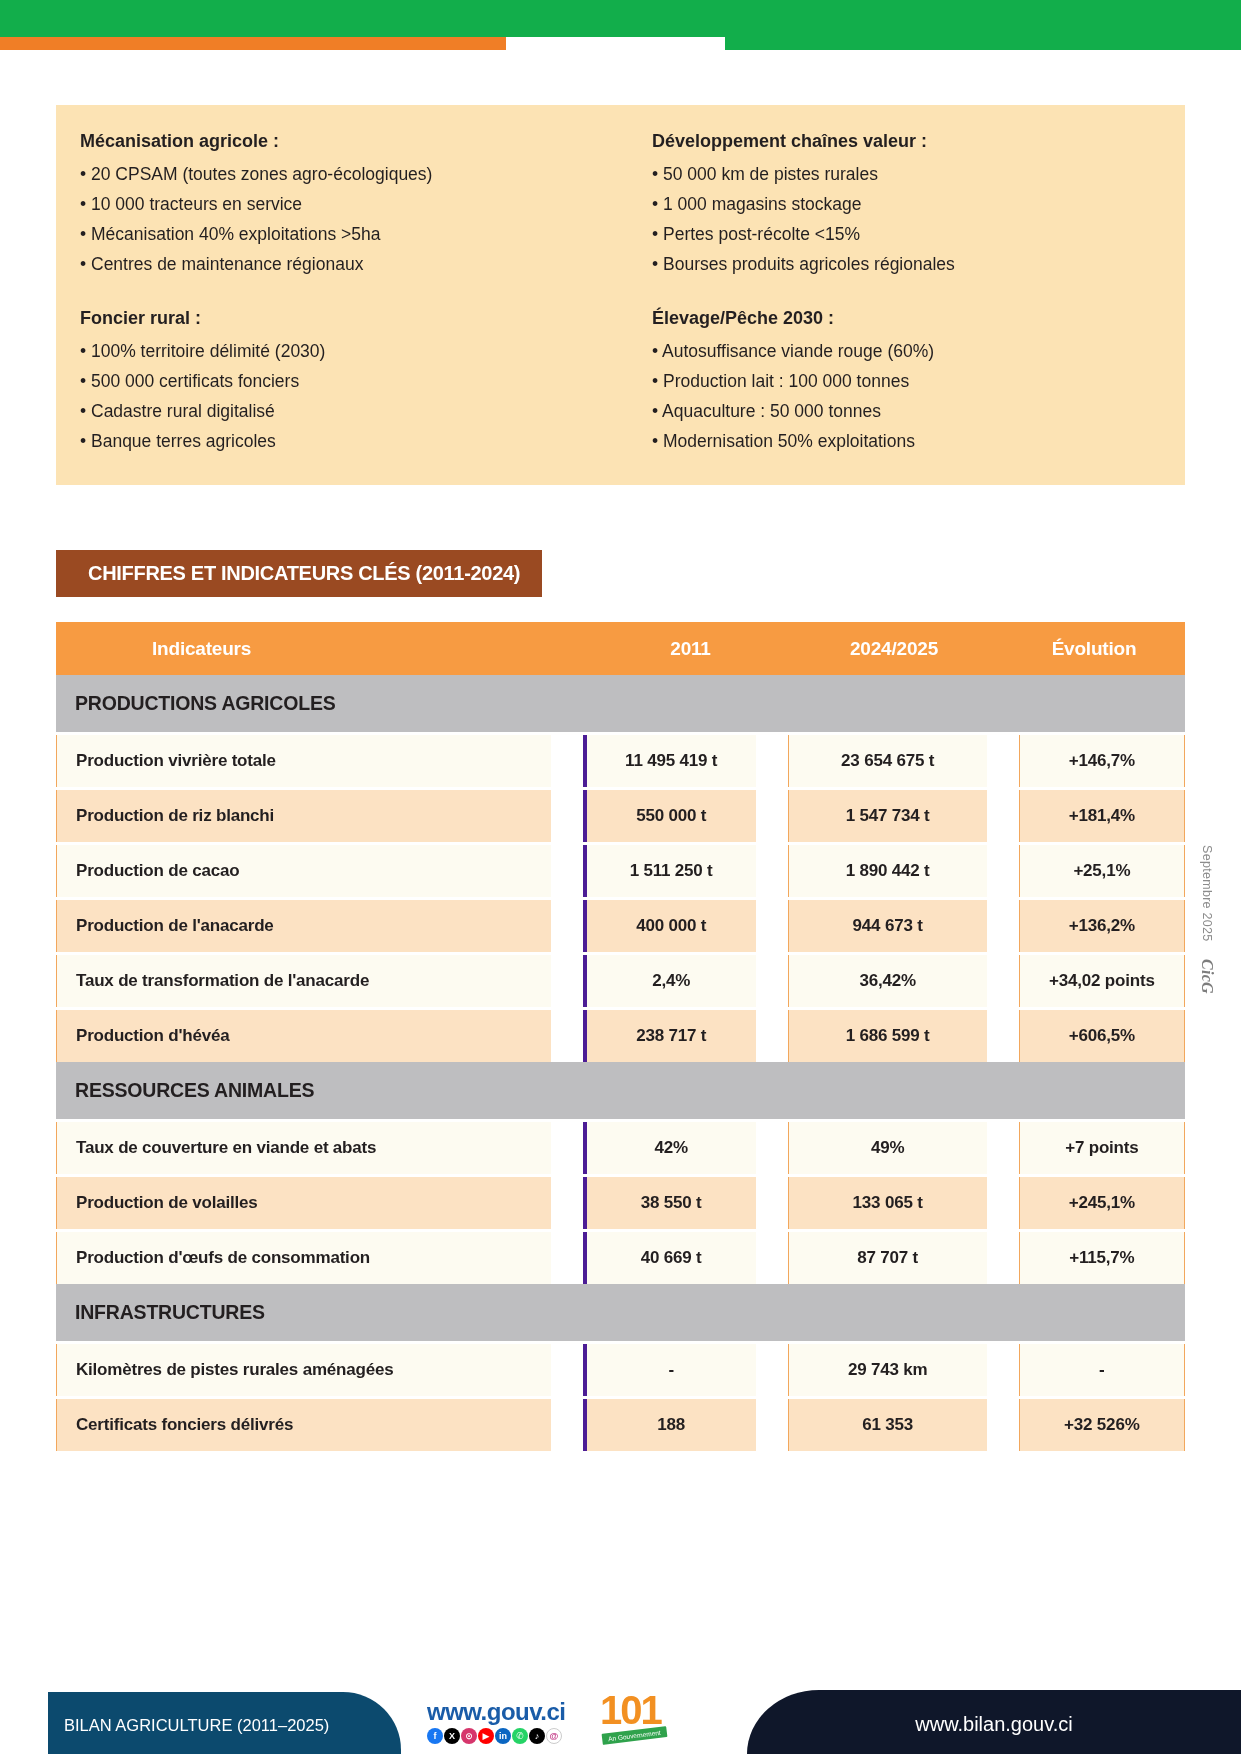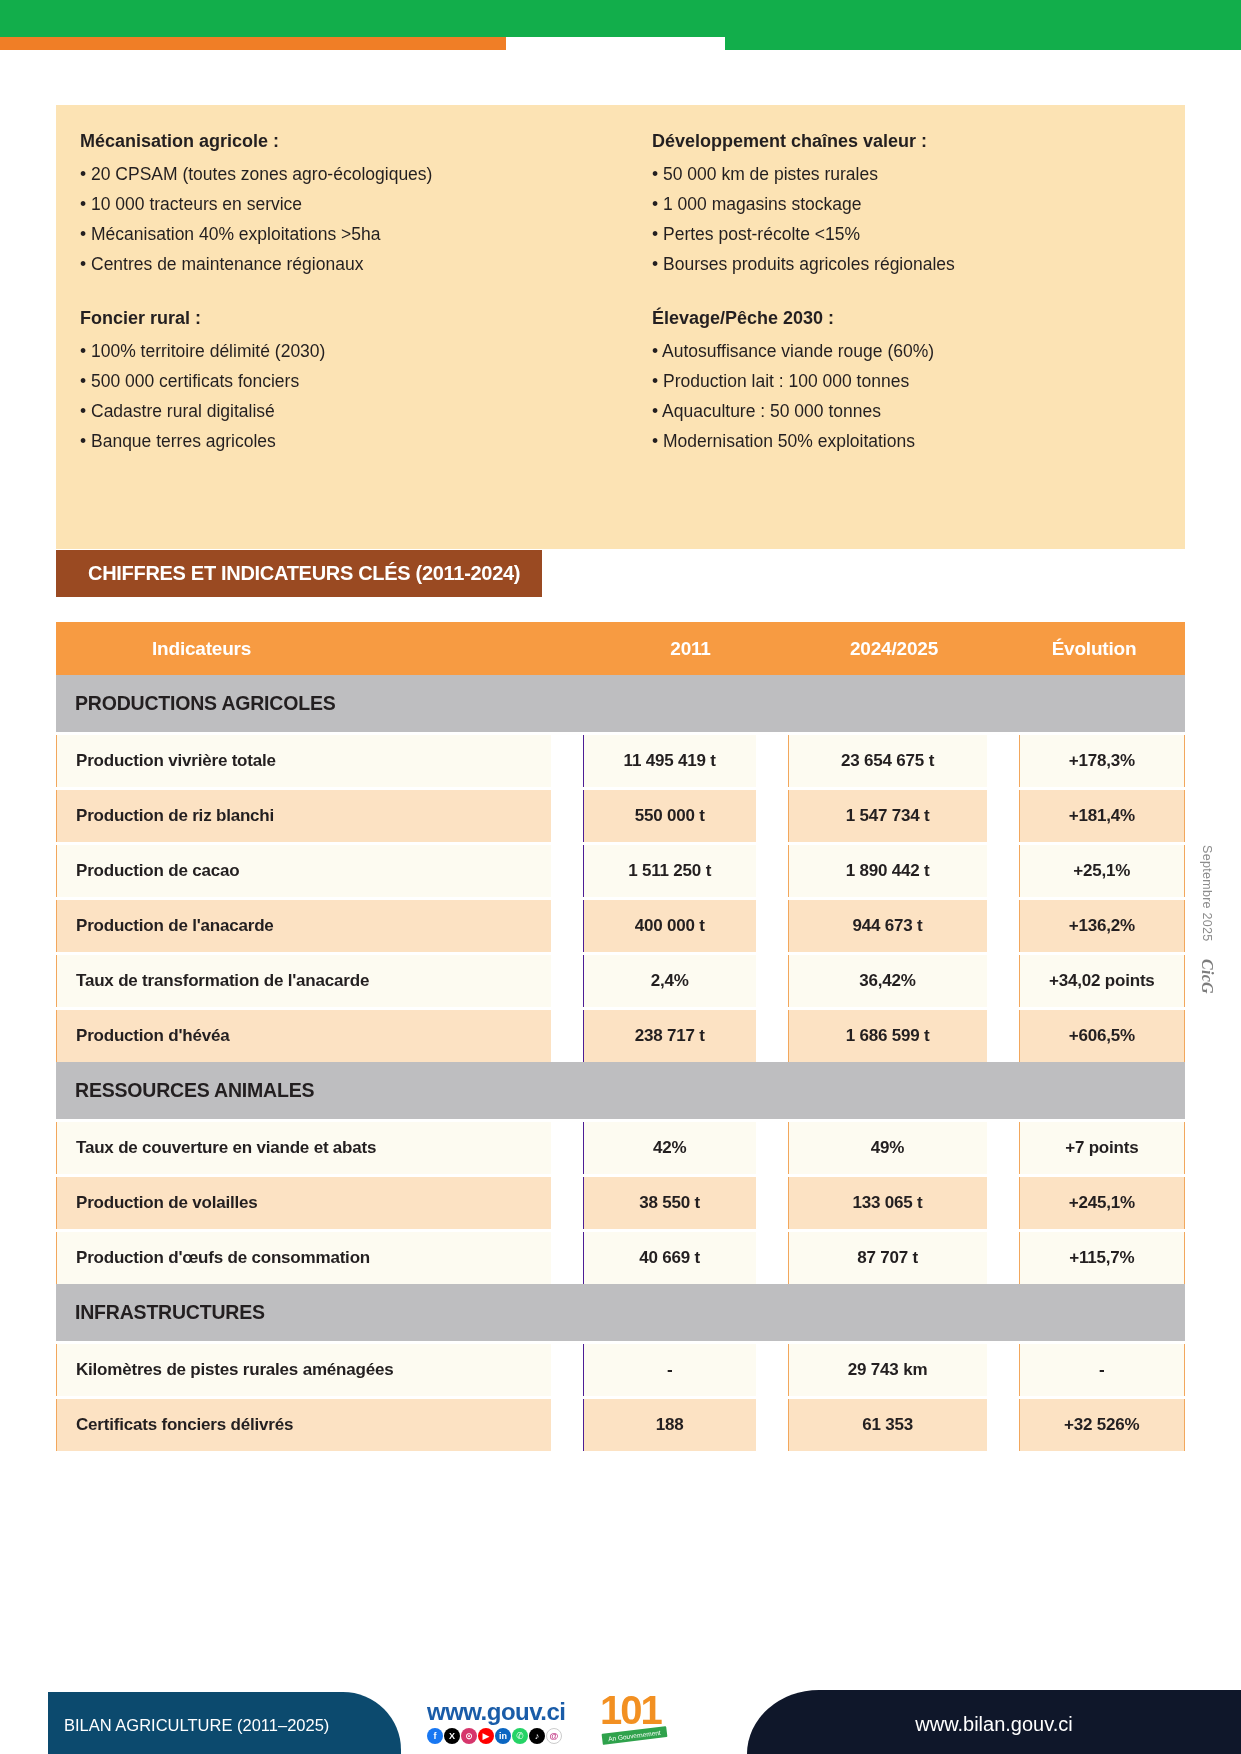--- a/index.html
+++ b/index.html
@@ -3,21 +3,21 @@
 <meta charset="utf-8">
 <style>
   html,body{margin:0;padding:0;background:#fff;}
   .page{position:relative;width:1241px;height:1754px;background:#fff;overflow:hidden;
         font-family:"Liberation Sans","DejaVu Sans",sans-serif;color:#231F20;}
   
   .bar-green-top{position:absolute;left:0;top:0;width:1241px;height:37px;background:#12AE4B;}
   .bar-strip-orange{position:absolute;left:0;top:37px;width:506px;height:13px;background:#F07E26;}
   .bar-strip-green{position:absolute;left:725px;top:37px;width:516px;height:13px;background:#12AE4B;}
   
-  .info-box{position:absolute;left:56px;top:105px;width:1129px;height:444px;background:#FCE3B4;
+  .info-box{position:absolute;left:56px;top:105px;width:1129px;height:380px;background:#FCE3B4;
             box-sizing:border-box;padding-top:24px;display:flex;}
   .ib-col{width:564px;box-sizing:border-box;}
   .ib-col:nth-child(1){padding-left:24px;}
   .ib-col:nth-child(2){padding-left:32px;}
   .ib-section{margin-bottom:27px;}
   .ib-title{font-weight:bold;font-size:18px;line-height:24px;margin-bottom:6px;}
   .ib-item{font-size:17.5px;line-height:30px;}
   
   .section-title{position:absolute;left:56px;top:550px;height:47px;box-sizing:border-box;
                  background:#9A4A22;color:#fff;font-weight:bold;font-size:20px;letter-spacing:-0.3px;
@@ -28,21 +28,21 @@
   .t-h1{width:540px;box-sizing:border-box;padding-left:96px;}
   .t-h2{width:189px;text-align:center;}
   .t-h3{width:218px;text-align:center;}
   .t-h4{width:182px;text-align:center;}
   .t-band{height:57px;background:#BEBEC0;font-weight:bold;font-size:19.5px;display:flex;align-items:center;
           padding-left:19px;box-sizing:border-box;margin-top:0;}
   .t-row{display:flex;height:52px;margin-top:3px;border-left:1px solid #F2A75C;border-right:1px solid #F2A75C;
          font-weight:bold;font-size:17px;gap:32px;}
   .t-row > div{display:flex;align-items:center;box-sizing:border-box;}
   .t-c1{width:539px;padding-left:19px;}
-  .t-c2{width:189px;justify-content:center;border-left:1px solid #4c1d95;}
+  .t-c2{width:189px;justify-content:center;border-left:4px solid #4c1d95;}
   .t-c3{width:218px;justify-content:center;border-left:1px solid #F2A75C;}
   .t-c4{width:181px;justify-content:center;border-left:1px solid #F2A75C;}
   .row-even > div{background:#FDFBF1;}
   .row-odd  > div{background:#FCE2C3;}
   
   .side-credit{position:absolute;left:1198px;top:845px;writing-mode:vertical-rl;
                color:#8C8C8C;font-size:12.5px;letter-spacing:0.3px;}
   .cicg{font-family:"Liberation Serif","DejaVu Serif",serif;font-style:italic;font-weight:bold;
         font-size:16px;color:#7d7d7d;margin-top:14px;}
   
@@ -115,21 +115,21 @@
       <div class="t-h2">2011</div>
       <div class="t-h3">2024/2025</div>
       <div class="t-h4">Évolution</div>
     </div>
     <div id="tableBody">
         <div class="t-band">PRODUCTIONS AGRICOLES</div>
         <div class="t-row row-even">
           <div class="t-c1">Production vivrière totale</div>
           <div class="t-c2">11 495 419 t</div>
           <div class="t-c3">23 654 675 t</div>
-          <div class="t-c4">+178,3%</div>
+          <div class="t-c4">+146,7%</div>
         </div>
         <div class="t-row row-odd">
           <div class="t-c1">Production de riz blanchi</div>
           <div class="t-c2">550 000 t</div>
           <div class="t-c3">1 547 734 t</div>
           <div class="t-c4">+181,4%</div>
         </div>
         <div class="t-row row-even">
           <div class="t-c1">Production de cacao</div>
           <div class="t-c2">1 511 250 t</div>

